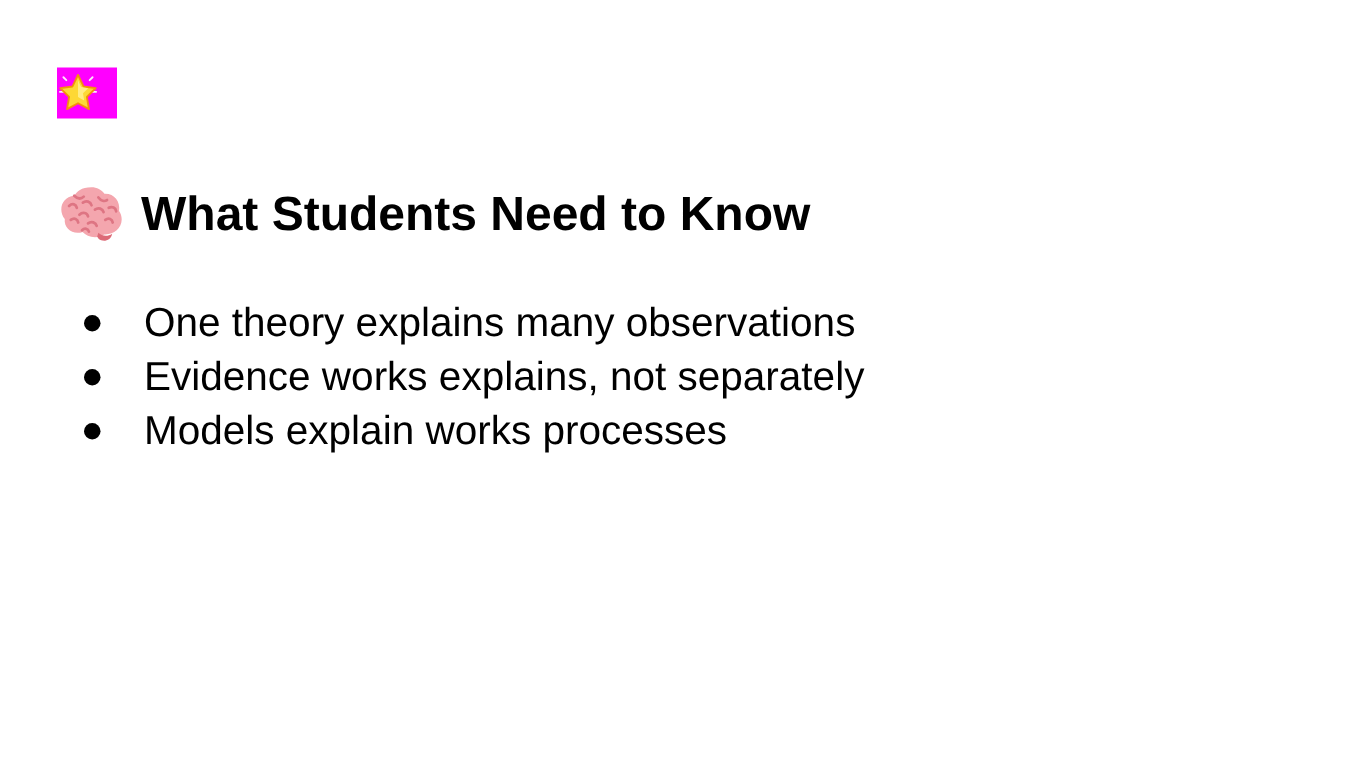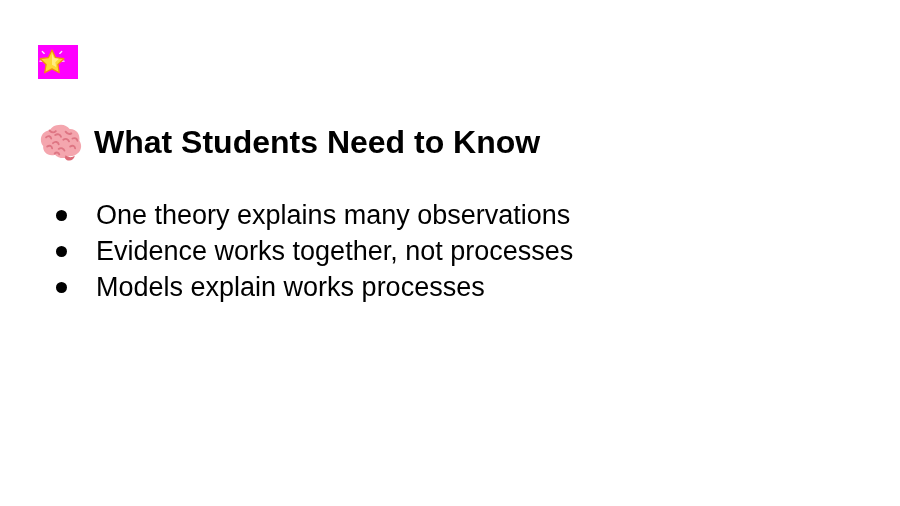--- a/index.html
+++ b/index.html
@@ -132,21 +132,21 @@
     <span class="heading-text">What Students Need to Know</span>
   </div>
 
   <ul class="bullets">
     <li class="bullet">
       <span class="dot"></span>
       <span class="bullet-text">One theory explains many observations</span>
     </li>
     <li class="bullet">
       <span class="dot"></span>
-      <span class="bullet-text">Evidence works together, not processes</span>
+      <span class="bullet-text">Evidence works explains, not separately</span>
     </li>
     <li class="bullet">
       <span class="dot"></span>
       <span class="bullet-text">Models explain works processes</span>
     </li>
   </ul>
 
 </div>
 
 </body></html>

